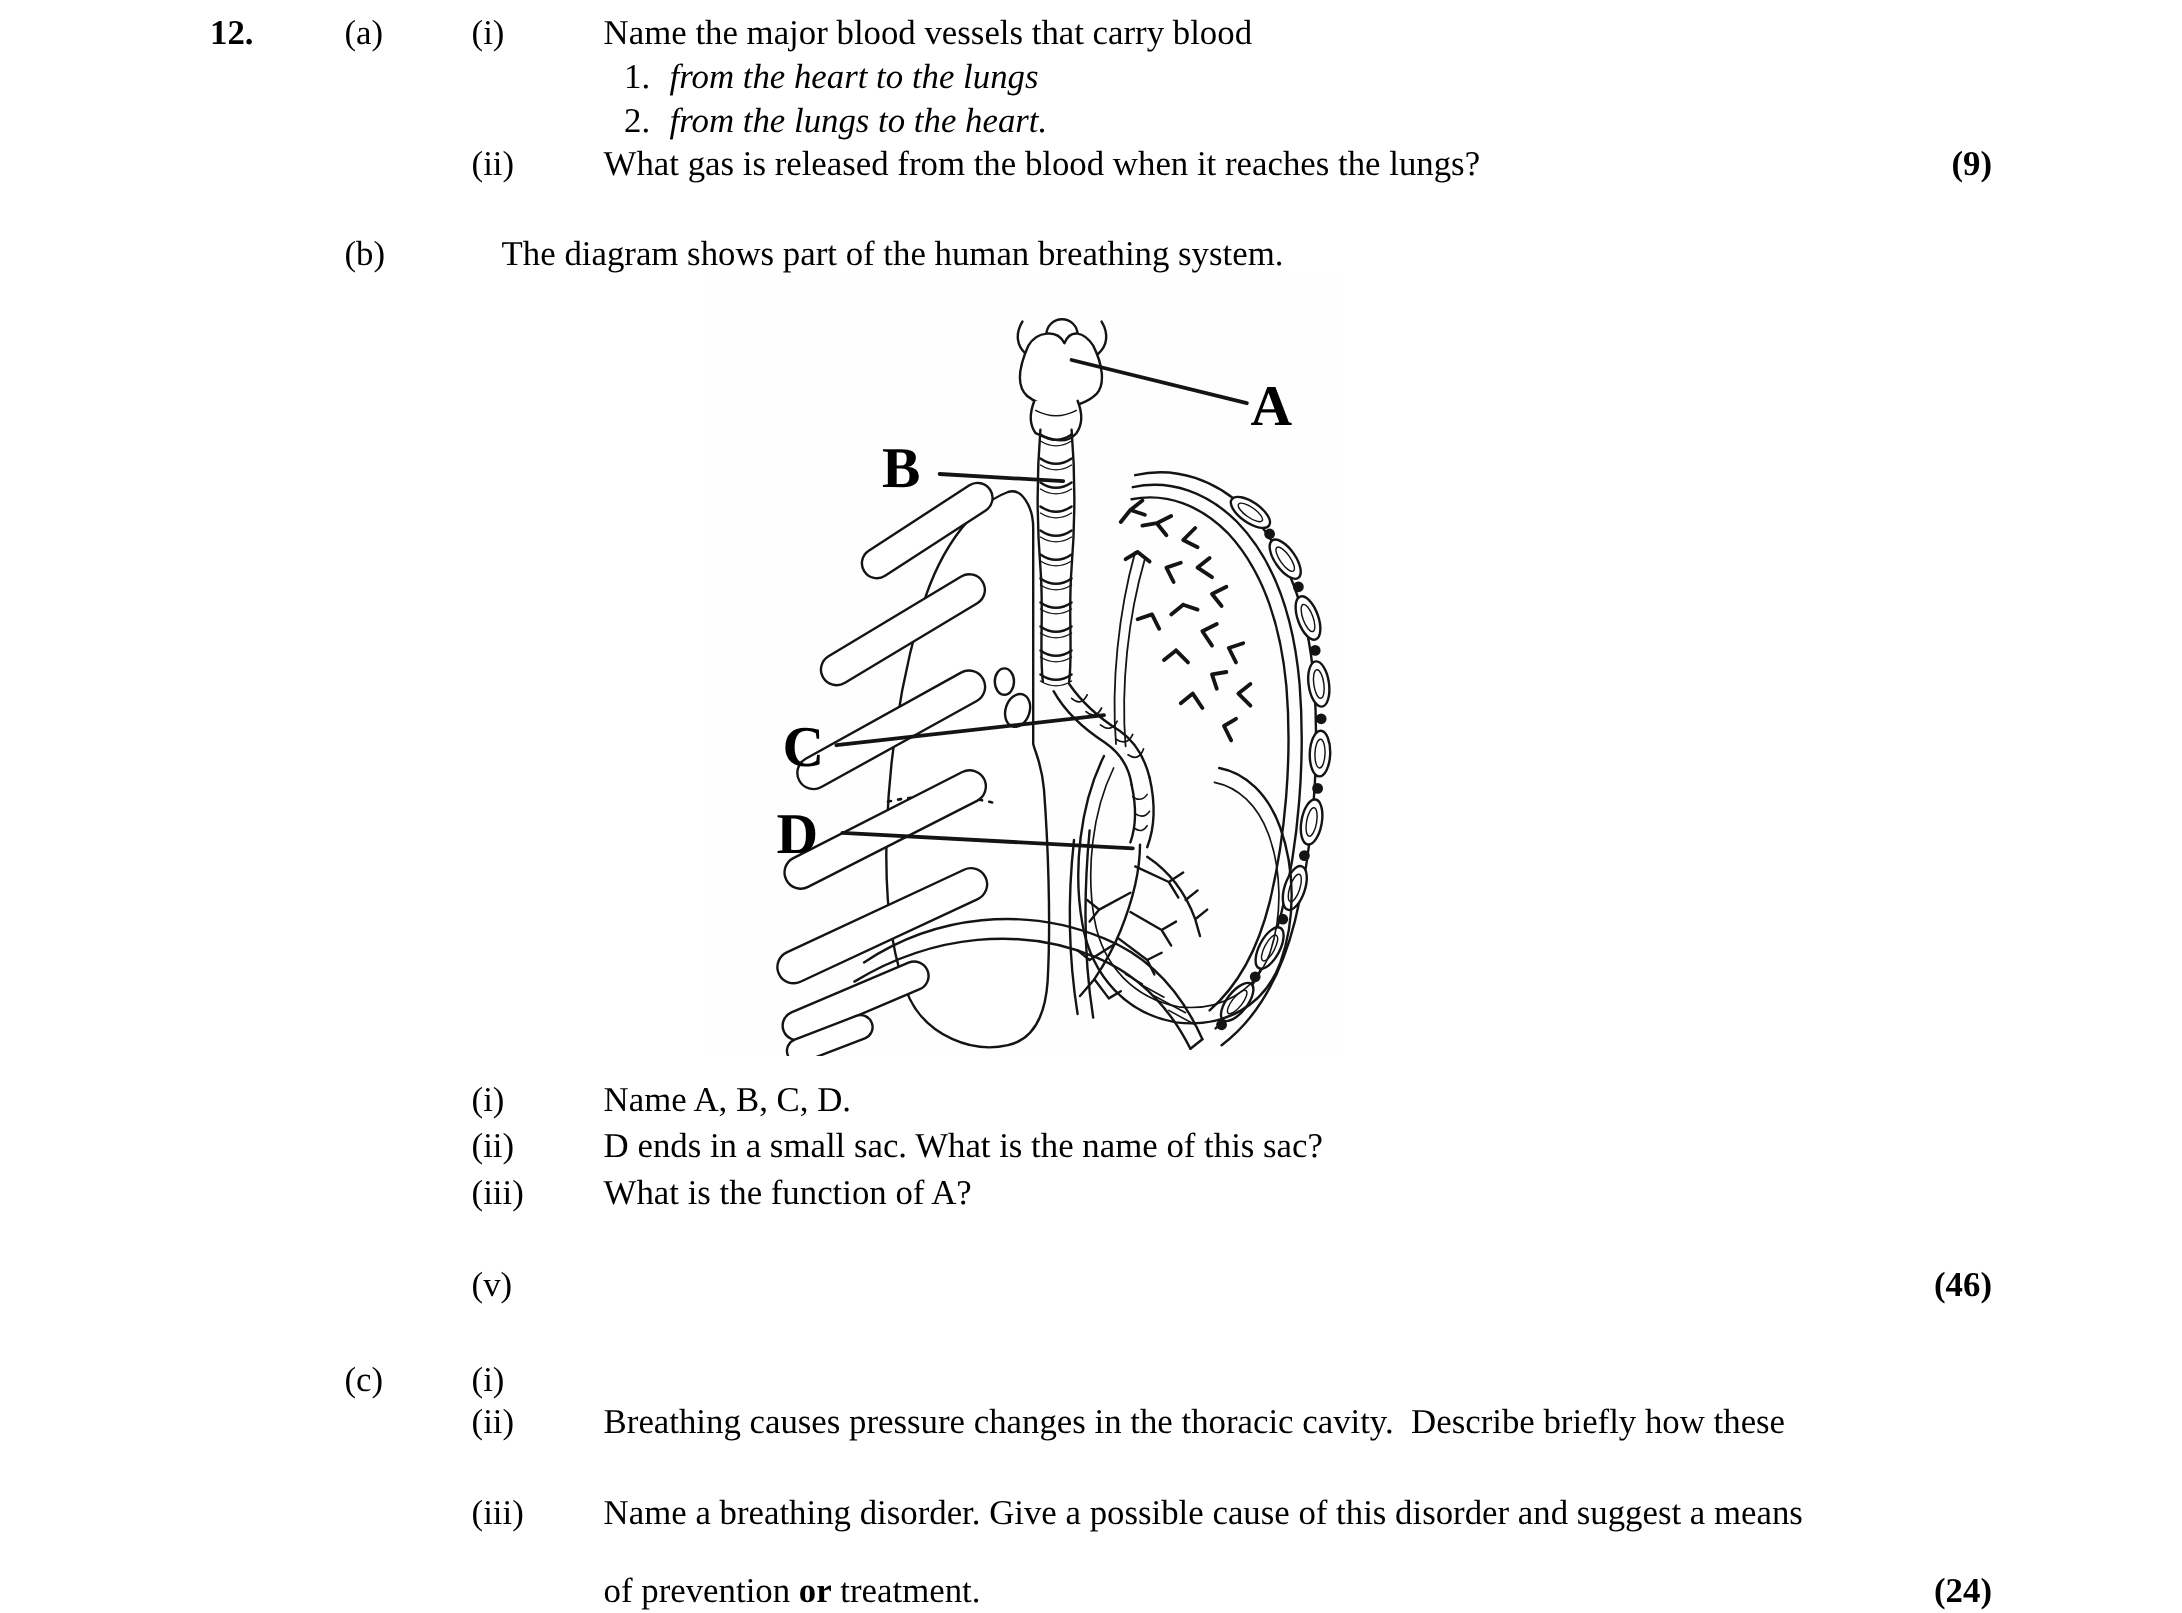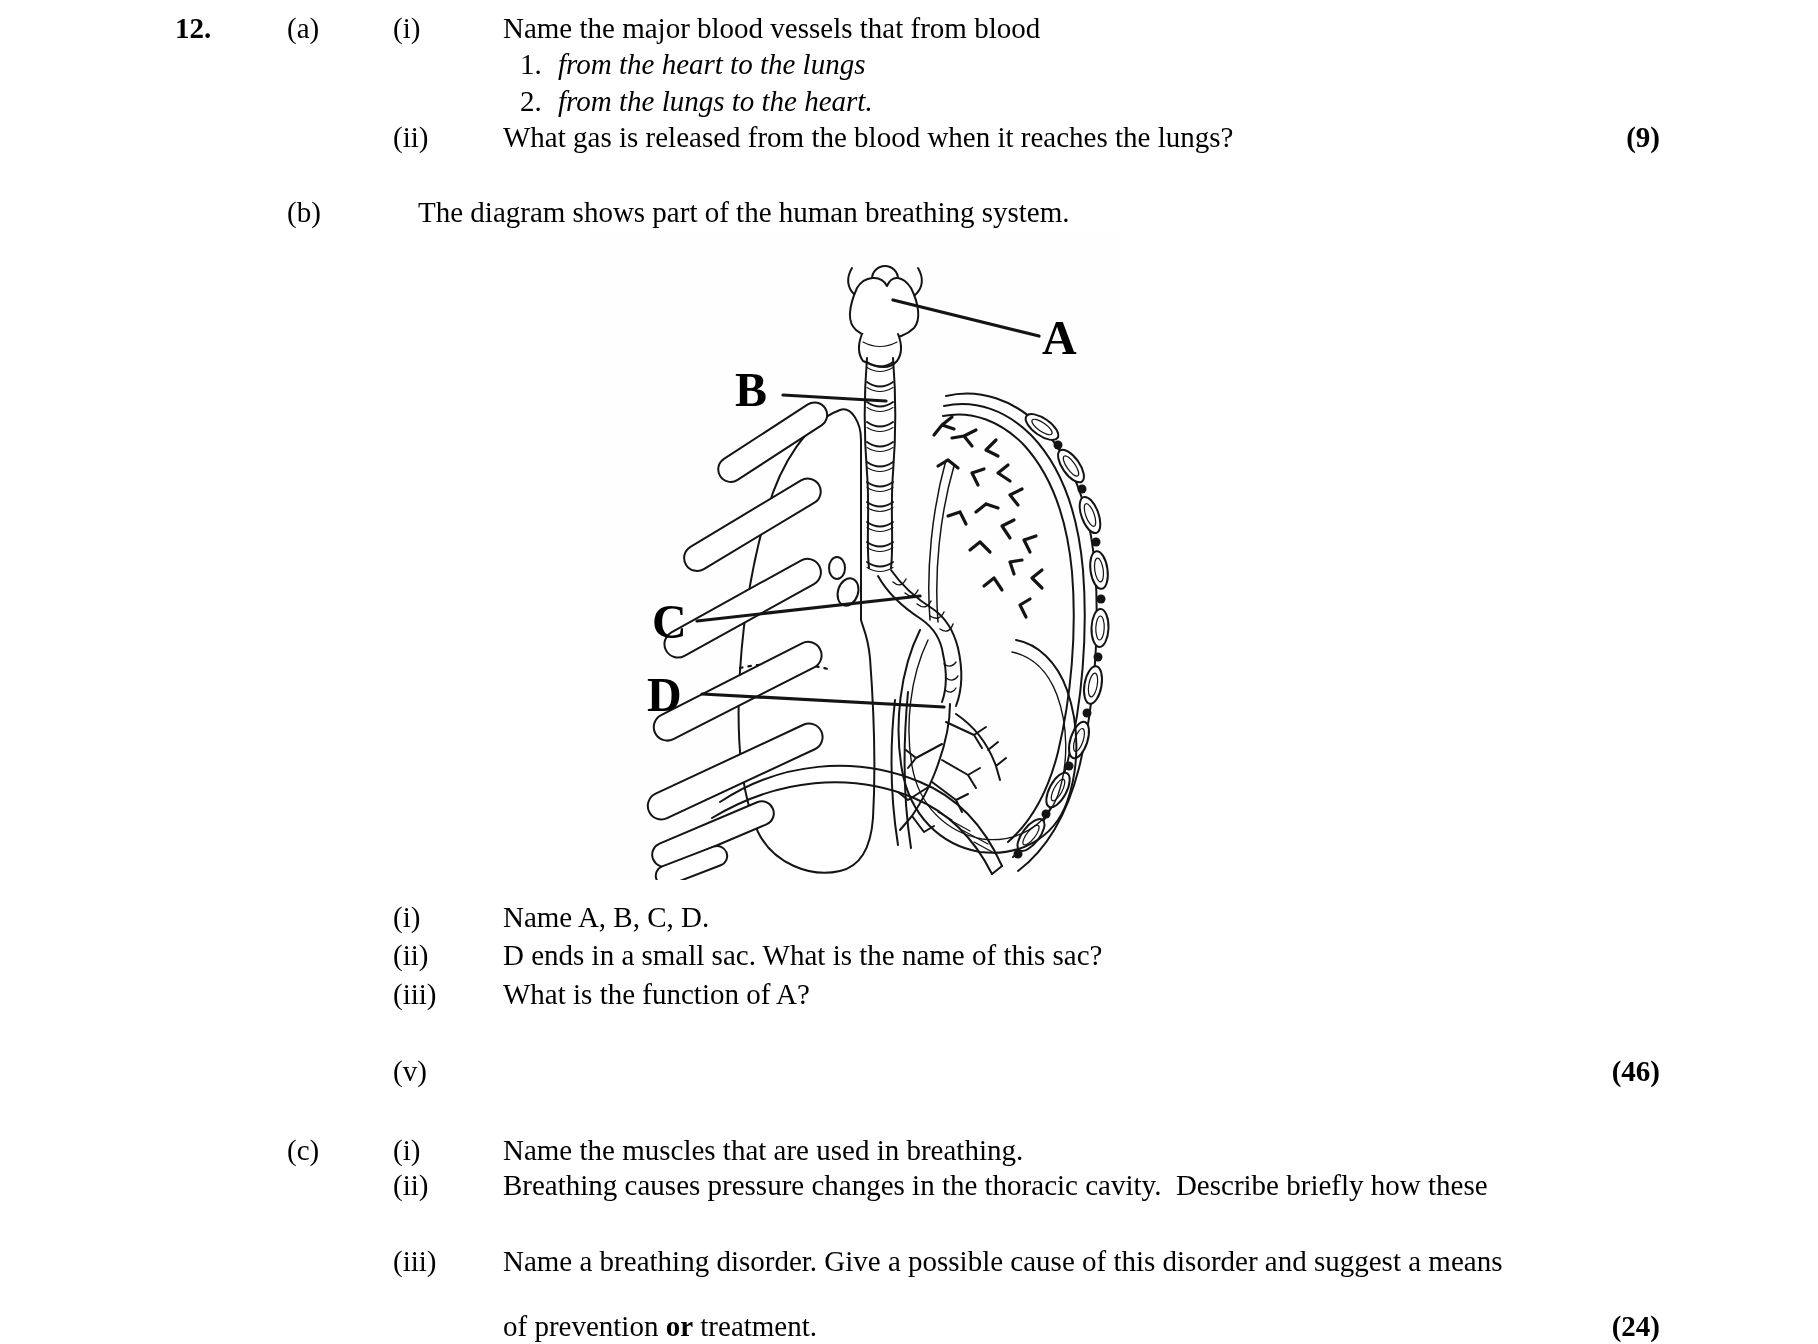--- a/index.html
+++ b/index.html
@@ -30,21 +30,21 @@
 </style>
 </head>
 <body>
 
 <div class="page">
 
   <div class="row" style="top:12px">
     <span class="c x-q b">12.</span>
     <span class="c x-l">(a)</span>
     <span class="c x-r">(i)</span>
-    <span class="c x-t">Name the major blood vessels that from blood</span>
+    <span class="c x-t">Name the major blood vessels that carry blood</span>
   </div>
   <div class="row" style="top:48px">
     <span class="c x-n">1.</span>
     <span class="c x-s">from the heart to the lungs</span>
   </div>
   <div class="row" style="top:85px">
     <span class="c x-n">2.</span>
     <span class="c x-s">from the lungs to the heart.</span>
   </div>
   <div class="row" style="top:121px">
@@ -232,21 +232,20 @@
     <span class="c x-t">What is the function of A?</span>
   </div>
   <div class="row" style="top:1055px">
     <span class="c x-r">(v)</span>
     <span class="mark">(46)</span>
   </div>
 
   <div class="row" style="top:1134px">
     <span class="c x-l">(c)</span>
     <span class="c x-r">(i)</span>
-    <span class="c x-t">Name the muscles that are used in breathing.</span>
   </div>
   <div class="row" style="top:1169px">
     <span class="c x-r">(ii)</span>
     <span class="c x-t">Breathing causes pressure changes in the thoracic cavity.  Describe briefly how these</span>
   </div>
   <div class="row" style="top:1245px">
     <span class="c x-r">(iii)</span>
     <span class="c x-t">Name a breathing disorder. Give a possible cause of this disorder and suggest a means</span>
   </div>
   <div class="row" style="top:1310px">

